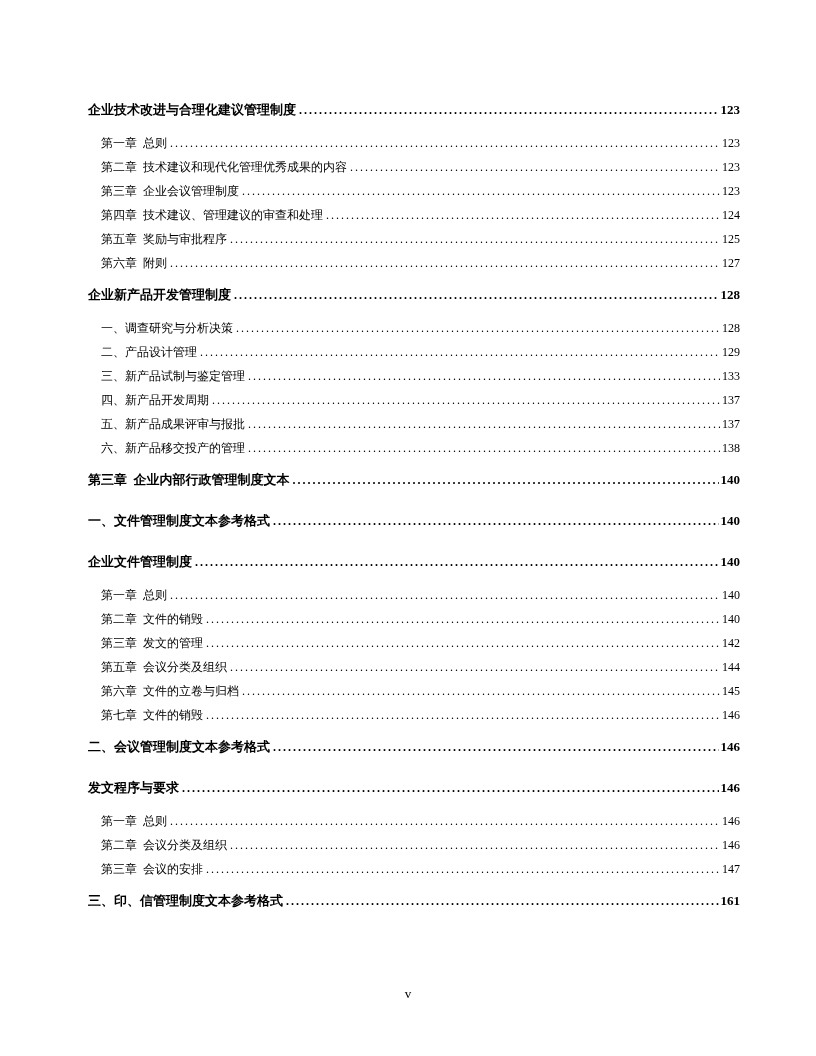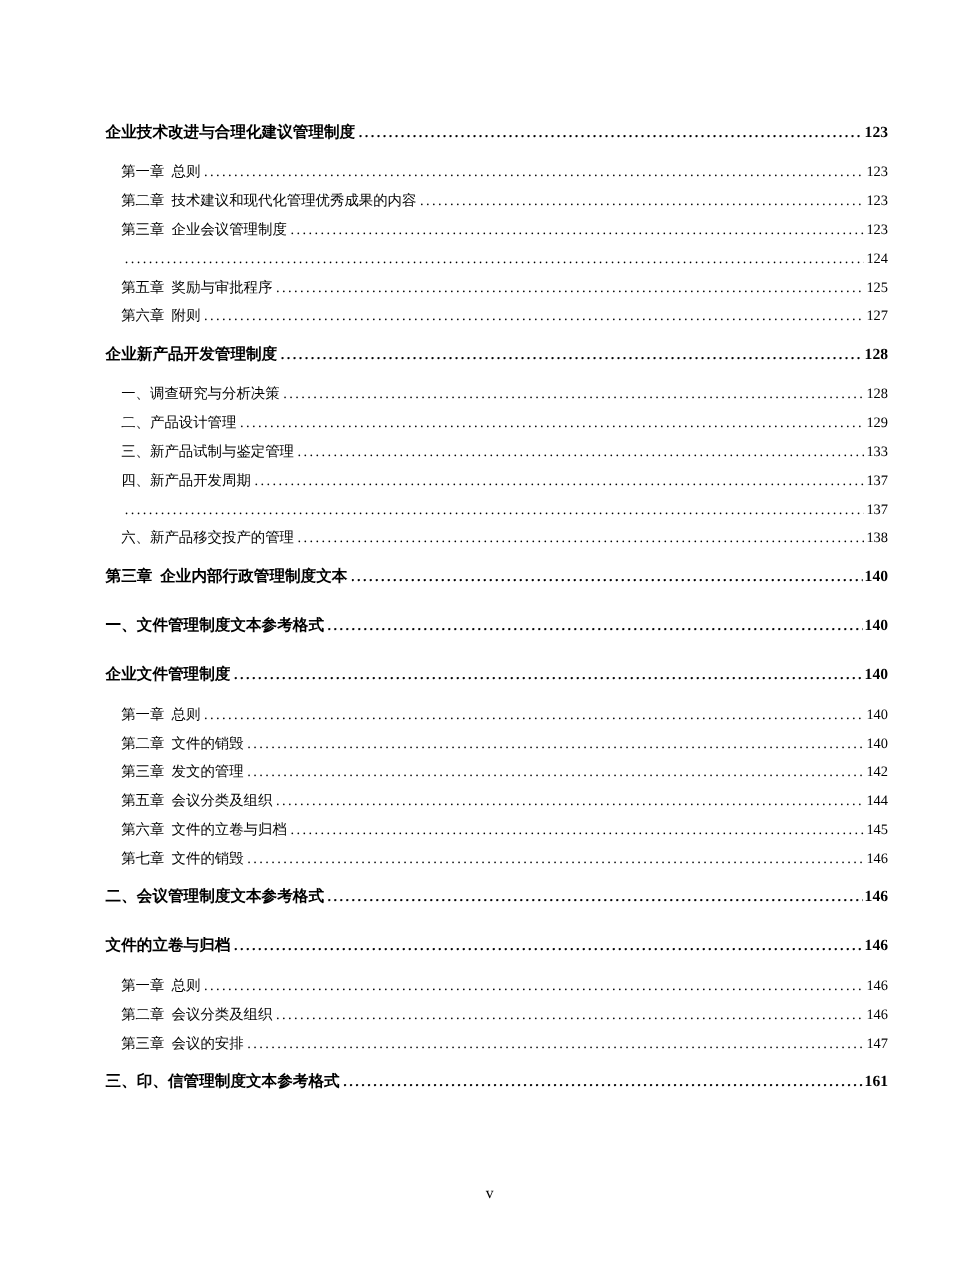--- a/index.html
+++ b/index.html
@@ -91,20 +91,21 @@
         <span class="label">第二章  技术建议和现代化管理优秀成果的内容</span>
         <span class="dots"></span>
         <span class="pageno">123</span>
       </div>
       <div class="row entry">
         <span class="label">第三章  企业会议管理制度</span>
         <span class="dots"></span>
         <span class="pageno">123</span>
       </div>
       <div class="row entry">
+        <span class="label">第四章  技术建议、管理建议的审查和处理</span>
         <span class="dots"></span>
         <span class="pageno">124</span>
       </div>
       <div class="row entry">
         <span class="label">第五章  奖励与审批程序</span>
         <span class="dots"></span>
         <span class="pageno">125</span>
       </div>
       <div class="row entry">
         <span class="label">第六章  附则</span>
@@ -130,20 +131,21 @@
         <span class="label">三、新产品试制与鉴定管理</span>
         <span class="dots"></span>
         <span class="pageno">133</span>
       </div>
       <div class="row entry">
         <span class="label">四、新产品开发周期</span>
         <span class="dots"></span>
         <span class="pageno">137</span>
       </div>
       <div class="row entry">
+        <span class="label">五、新产品成果评审与报批</span>
         <span class="dots"></span>
         <span class="pageno">137</span>
       </div>
       <div class="row entry">
         <span class="label">六、新产品移交投产的管理</span>
         <span class="dots"></span>
         <span class="pageno">138</span>
       </div>
       <div class="row heading">
         <span class="label">第三章  企业内部行政管理制度文本</span>
@@ -189,21 +191,21 @@
         <span class="label">第七章  文件的销毁</span>
         <span class="dots"></span>
         <span class="pageno">146</span>
       </div>
       <div class="row heading">
         <span class="label">二、会议管理制度文本参考格式</span>
         <span class="dots"></span>
         <span class="pageno">146</span>
       </div>
       <div class="row heading">
-        <span class="label">文件的立卷与归档</span>
+        <span class="label">发文程序与要求</span>
         <span class="dots"></span>
         <span class="pageno">146</span>
       </div>
       <div class="row entry">
         <span class="label">第一章  总则</span>
         <span class="dots"></span>
         <span class="pageno">146</span>
       </div>
       <div class="row entry">
         <span class="label">第二章  会议分类及组织</span>

